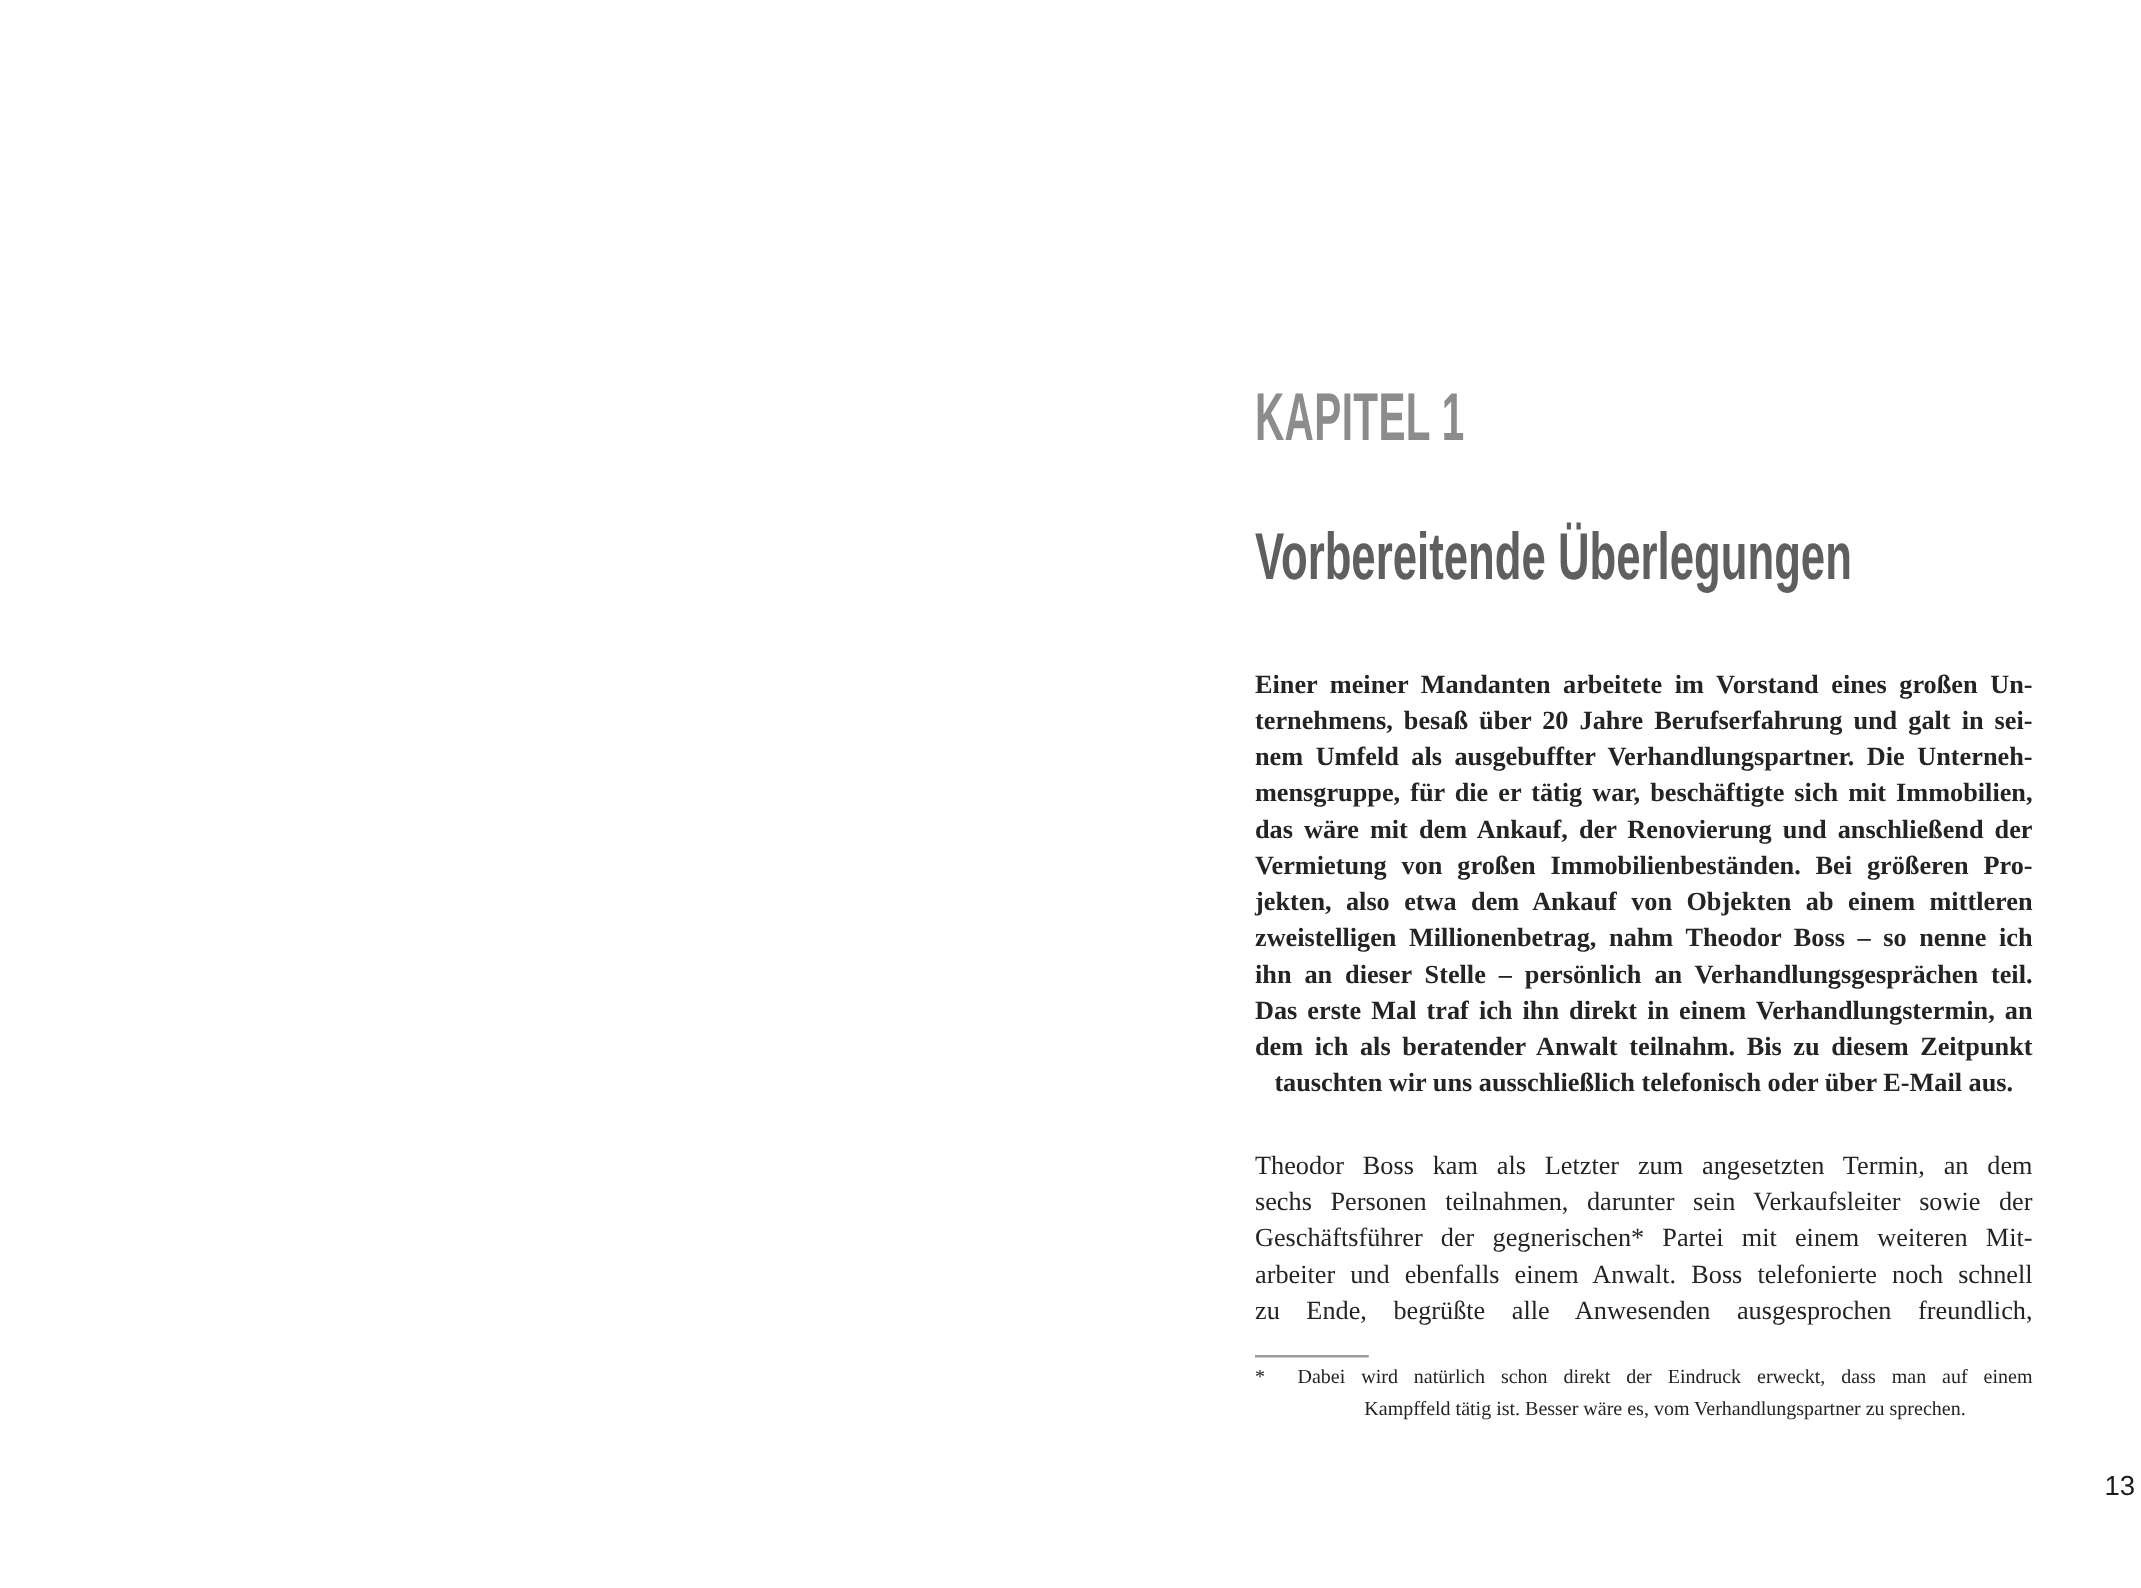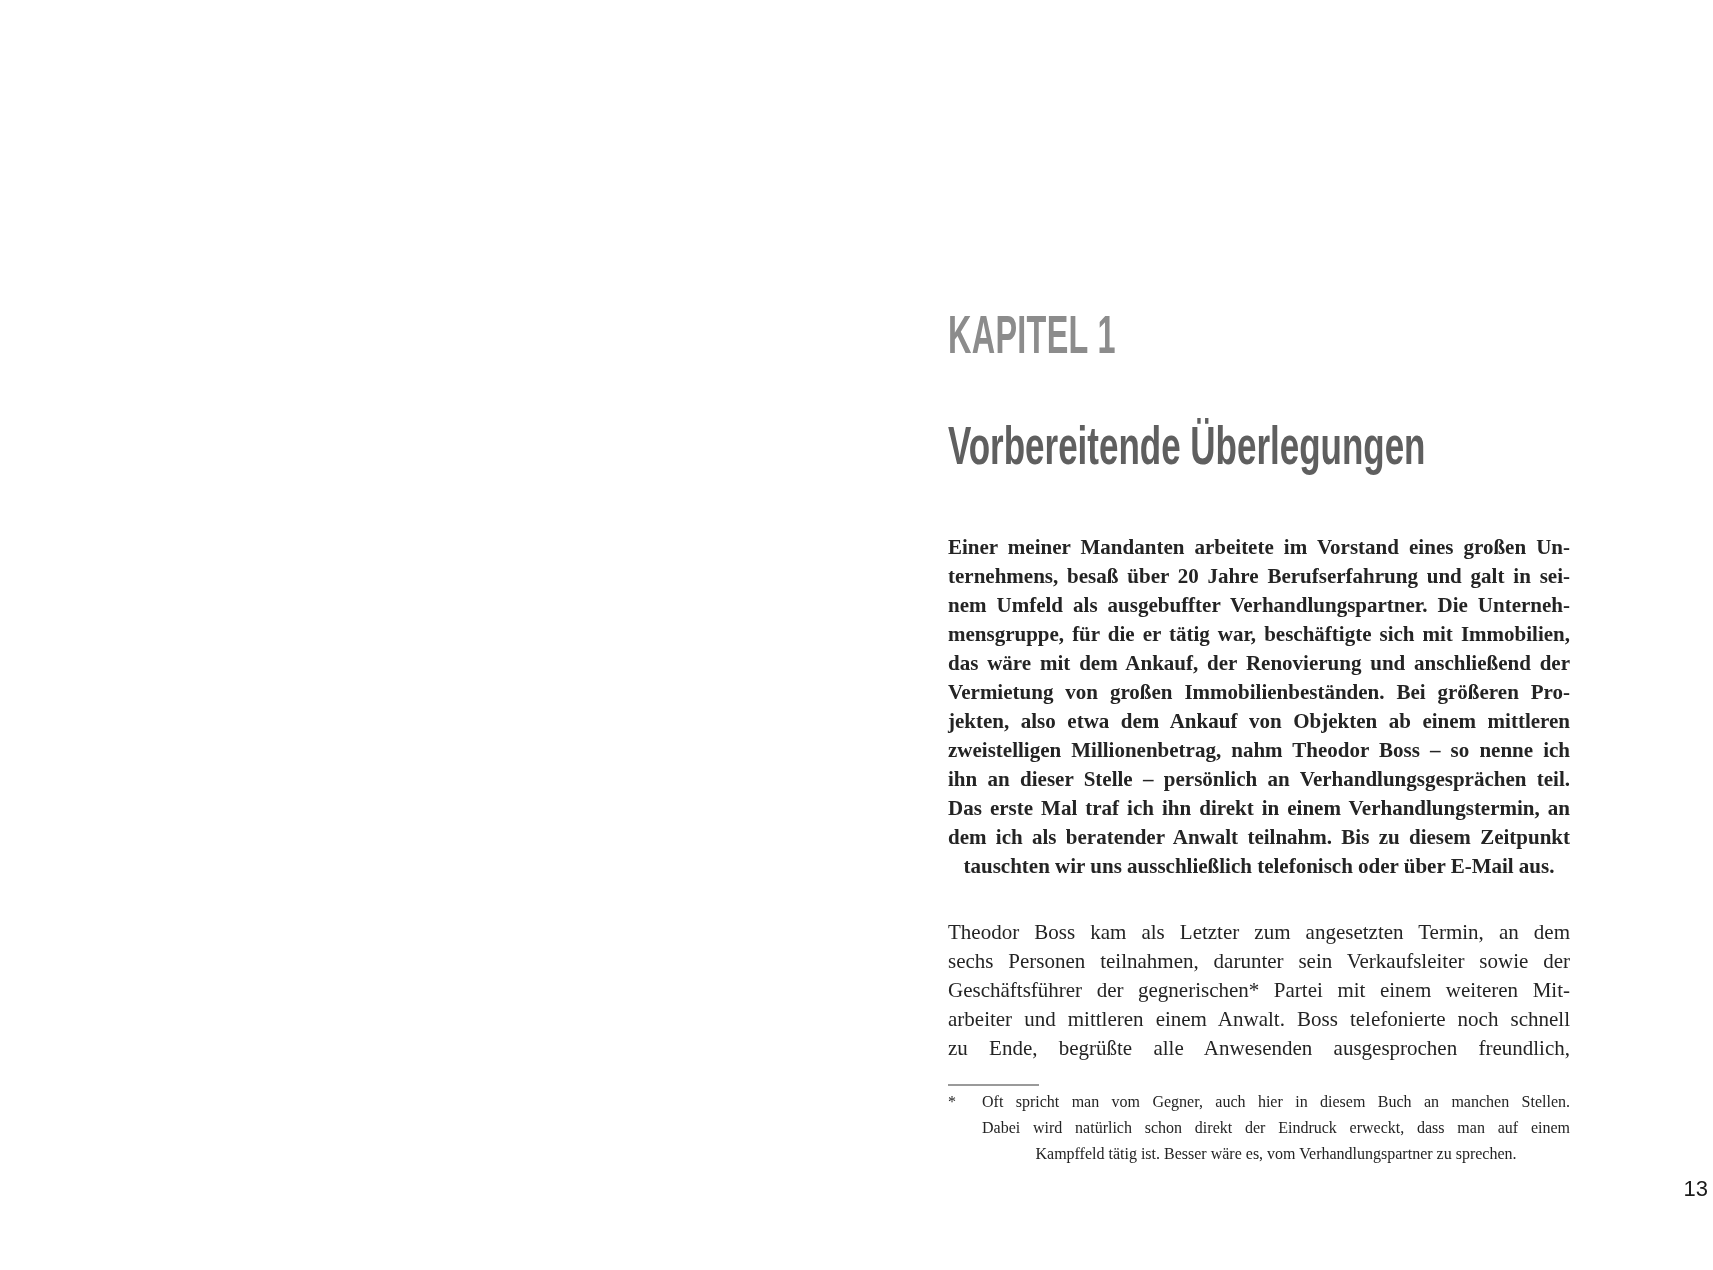--- a/index.html
+++ b/index.html
@@ -11,21 +11,21 @@
     position: relative;
     width: 1713px;
     height: 1270px;
     background: #ffffff;
     overflow: hidden;
     font-family: "Liberation Serif", serif;
     color: var(--body, #222222);
   }
   .column {
     position: absolute;
-    left: 948px;
+    left: 1004px;
     top: 0;
     width: 622px;
   }
   .kicker {
     margin: 307px 0 0 0;
     font-family: "Liberation Sans", sans-serif;
     font-weight: 700;
     font-size: 54px;
     line-height: 54px;
     letter-spacing: 0.5px;
@@ -112,29 +112,28 @@
       <div class="jl">ihn an dieser Stelle – persönlich an Verhandlungsgesprächen teil.</div>
       <div class="jl">Das erste Mal traf ich ihn direkt in einem Verhandlungstermin, an</div>
       <div class="jl">dem ich als beratender Anwalt teilnahm. Bis zu diesem Zeitpunkt</div>
       <div class="ll">tauschten wir uns ausschließlich telefonisch oder über E-Mail aus.</div>
     </div>
 
     <div class="para para2">
       <div class="jl">Theodor Boss kam als Letzter zum angesetzten Termin, an dem</div>
       <div class="jl">sechs Personen teilnahmen, darunter sein Verkaufsleiter sowie der</div>
       <div class="jl">Geschäftsführer der gegnerischen* Partei mit einem weiteren Mit-</div>
-      <div class="jl">arbeiter und mittleren einem Anwalt. Boss telefonierte noch schnell</div>
+      <div class="jl">arbeiter und ebenfalls einem Anwalt. Boss telefonierte noch schnell</div>
       <div class="jl">zu Ende, begrüßte alle Anwesenden ausgesprochen freundlich,</div>
     </div>
 
     <div class="fn-rule"></div>
 
     <div class="footnote">
       <span class="fn-marker">*</span>
-      <div class="jl">Oft spricht man vom Gegner, auch hier in diesem Buch an manchen Stellen.</div>
       <div class="jl">Dabei wird natürlich schon direkt der Eindruck erweckt, dass man auf einem</div>
       <div class="ll">Kampffeld tätig ist. Besser wäre es, vom Verhandlungspartner zu sprechen.</div>
     </div>
 
   </div>
 
   <div class="folio">13</div>
 </div>
 
 </body></html>

